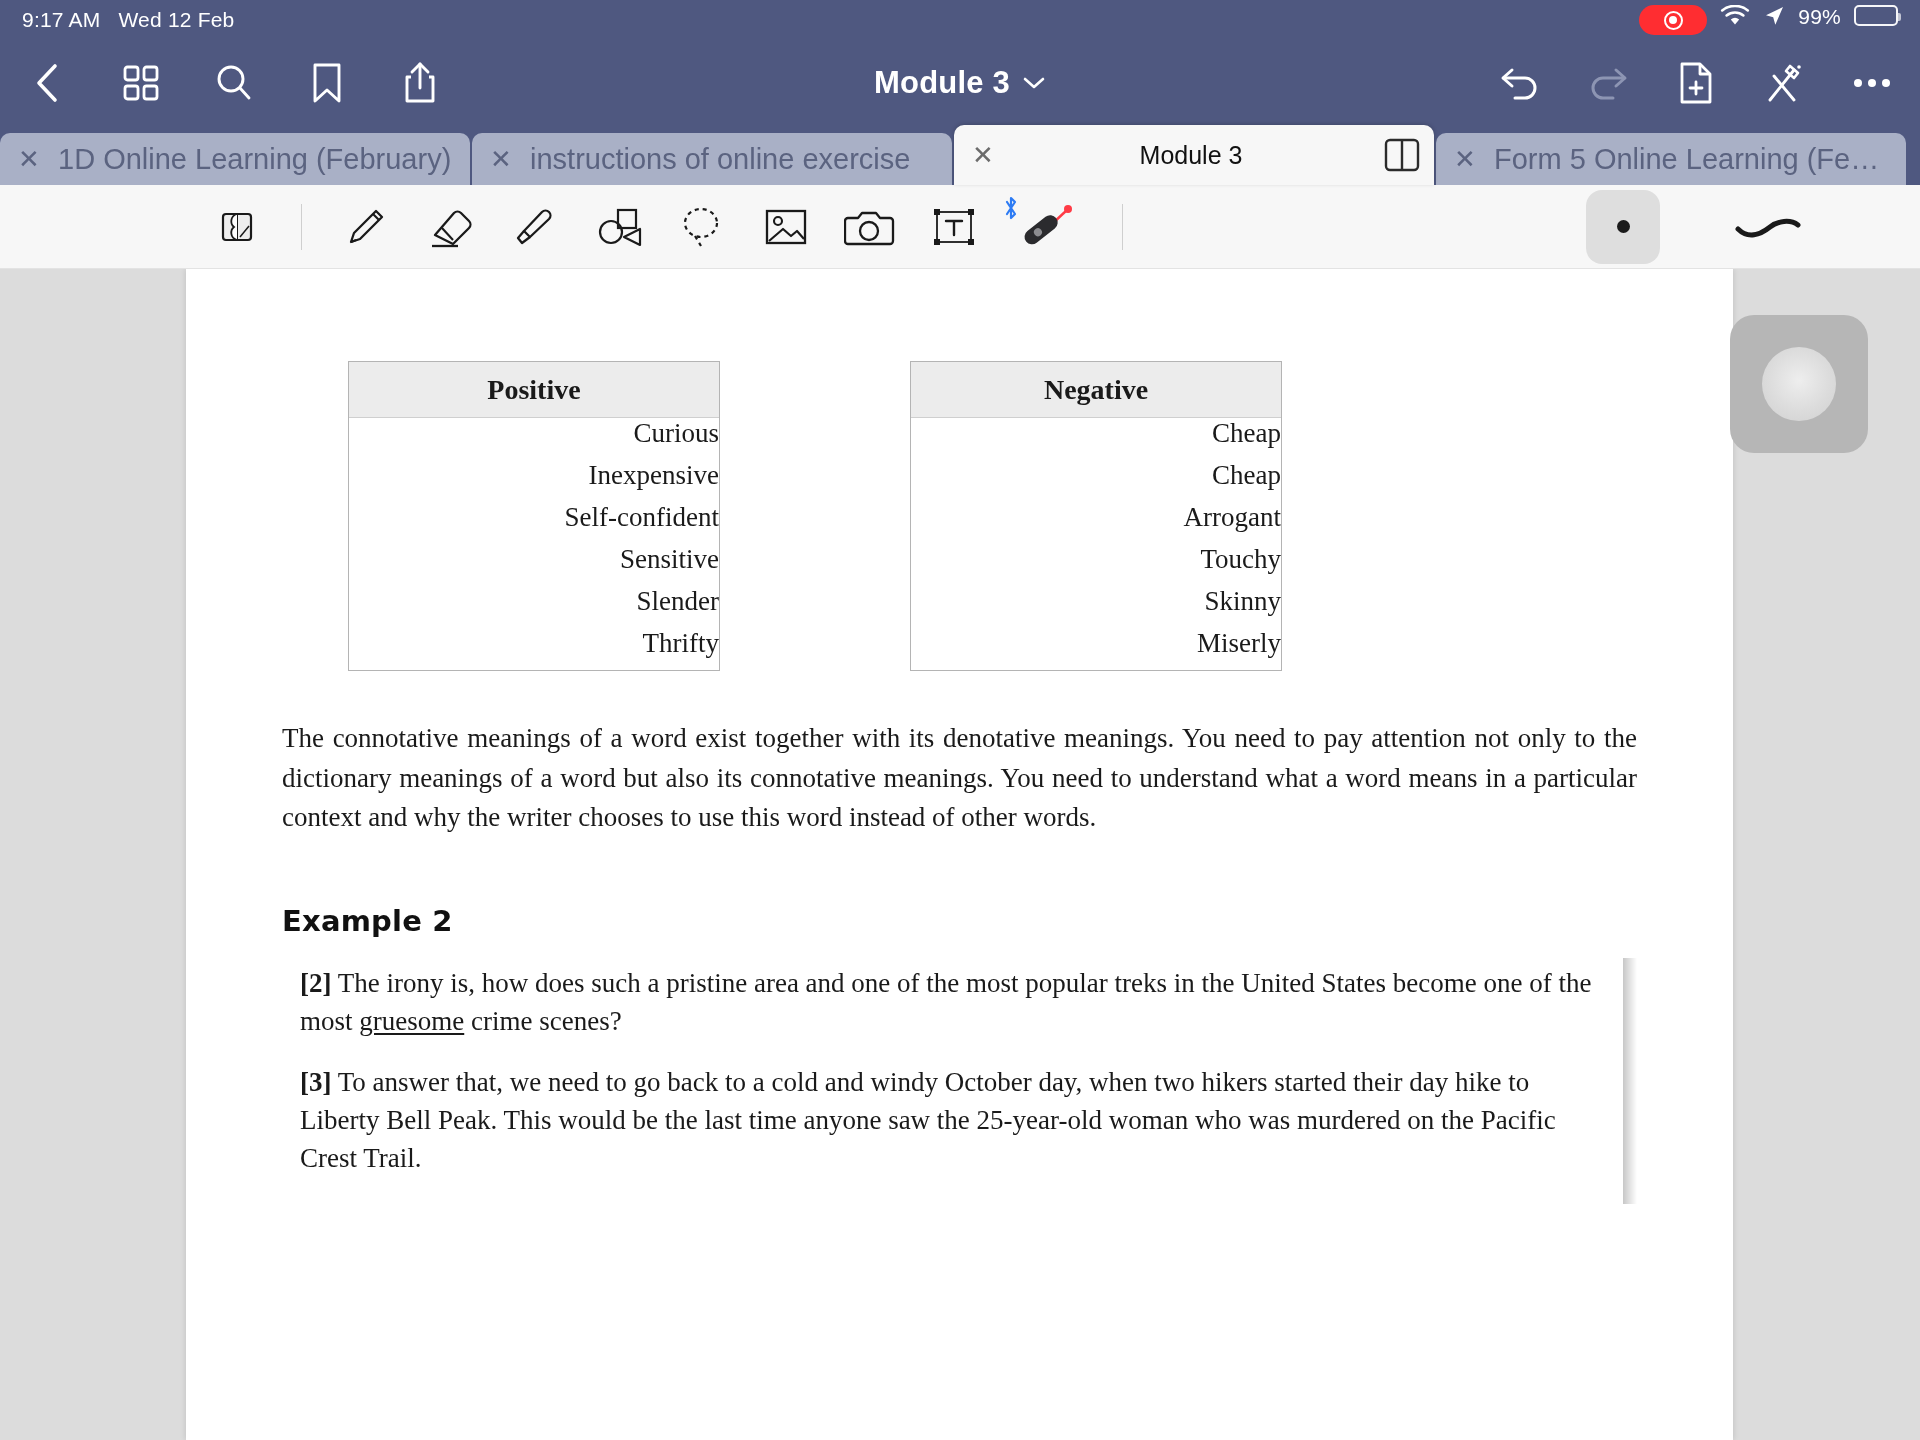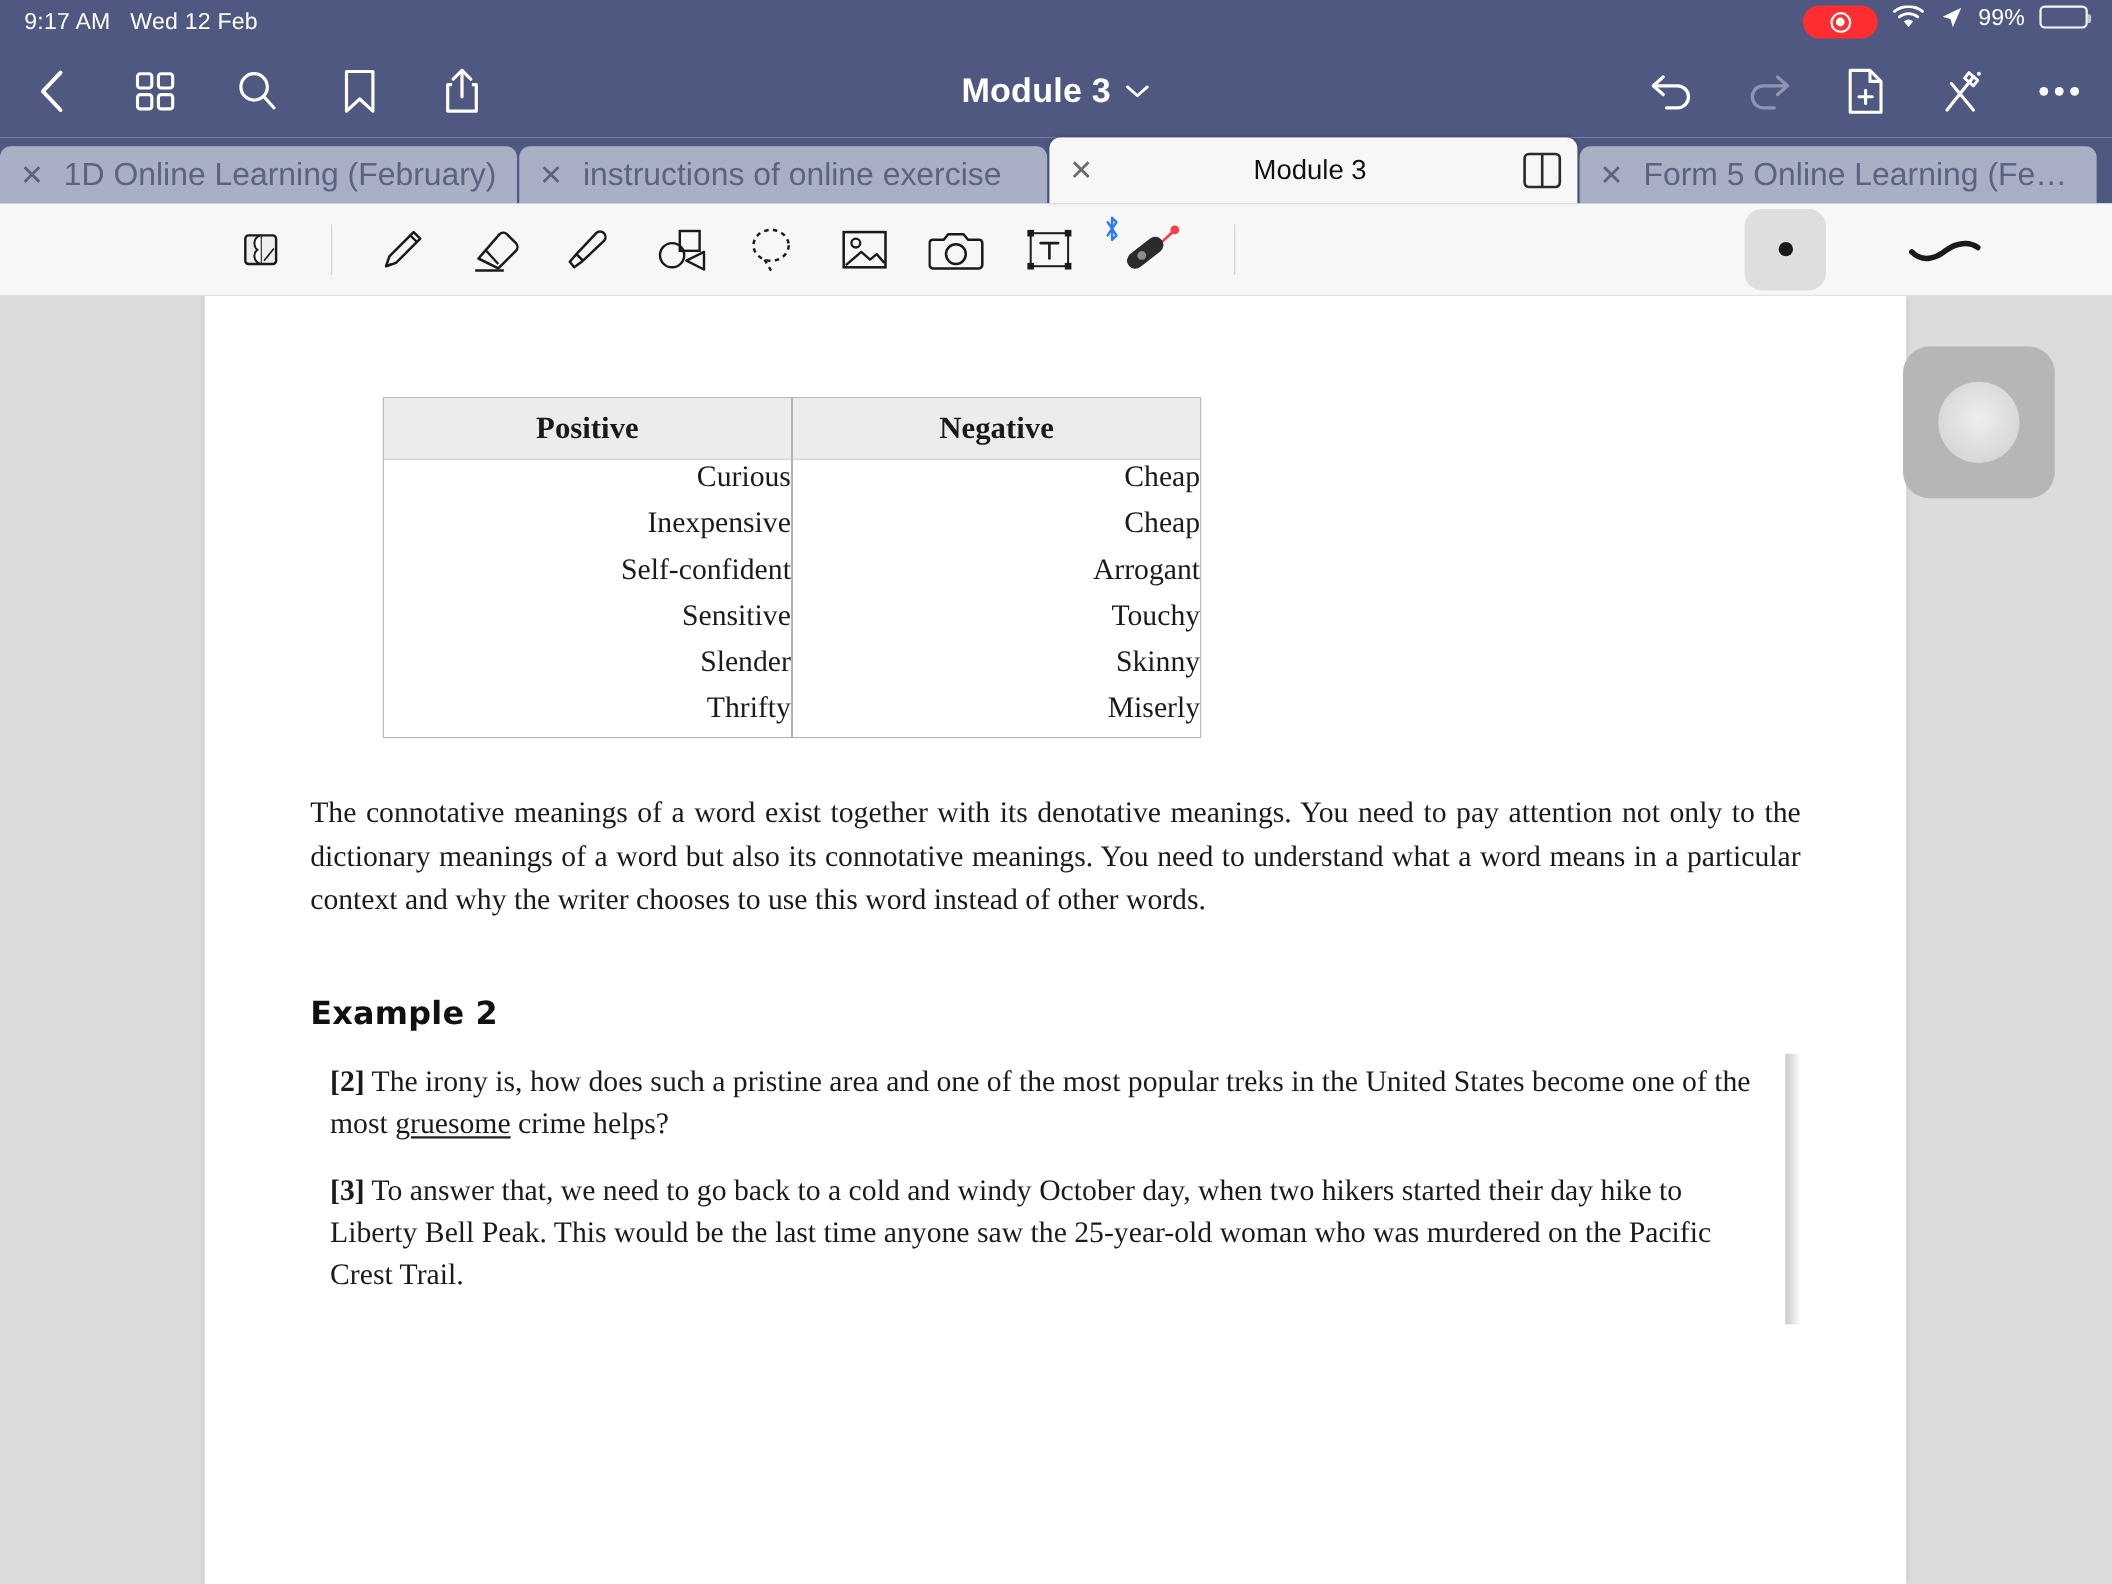--- a/index.html
+++ b/index.html
@@ -153,21 +153,21 @@
     box-shadow: 0 0 6px rgba(0,0,0,.14);
   }
   .doc {
     padding: 36px 96px 0 96px;
     font-family: "Liberation Serif", serif;
     color: #1a1a1a;
   }
   .lead { font-size: 27px; line-height: 1.45; letter-spacing: .1px; }
 
   .tables {
-    display: flex; margin: 56px 0 0 66px;
+    display: flex; gap: 190px; margin: 56px 0 0 66px;
   }
   .wtable {
     width: 372px;
     border: 1px solid #b4b4b4;
     background: #fff;
   }
   .wtable .thead {
     background: #ececec;
     border-bottom: 1px solid #cfcfcf;
     text-align: center;
@@ -496,21 +496,21 @@
           </div>
 
         </div>
 
         <p class="para">The connotative meanings of a word exist together with its denotative meanings. You need to pay attention not only to the dictionary meanings of a word but also its connotative meanings. You need to understand what a word means in a particular context and why the writer chooses to use this word instead of other words.</p>
 
         <h3 class="h-example">Example 2</h3>
 
         <div class="quote">
           <p class="qpara">
-            <span class="qnum">[2]</span><span> The irony is, how does such a pristine area and one of the most popular treks in the United States become one of the most </span><span class="uline">gruesome</span><span> crime helps?</span>
+            <span class="qnum">[2]</span><span> The irony is, how does such a pristine area and one of the most popular treks in the United States become one of the most </span><span class="uline">gruesome</span><span> crime scenes?</span>
           </p>
           <p class="qpara">
             <span class="qnum">[3]</span><span> To answer that, we need to go back to a cold and windy October day, when two hikers started their day hike to Liberty Bell Peak. This would be the last time anyone saw the 25-year-old woman who was murdered on the Pacific Crest Trail.</span>
           </p>
         </div>
 
       </div>
     </div>
   </div>
 

